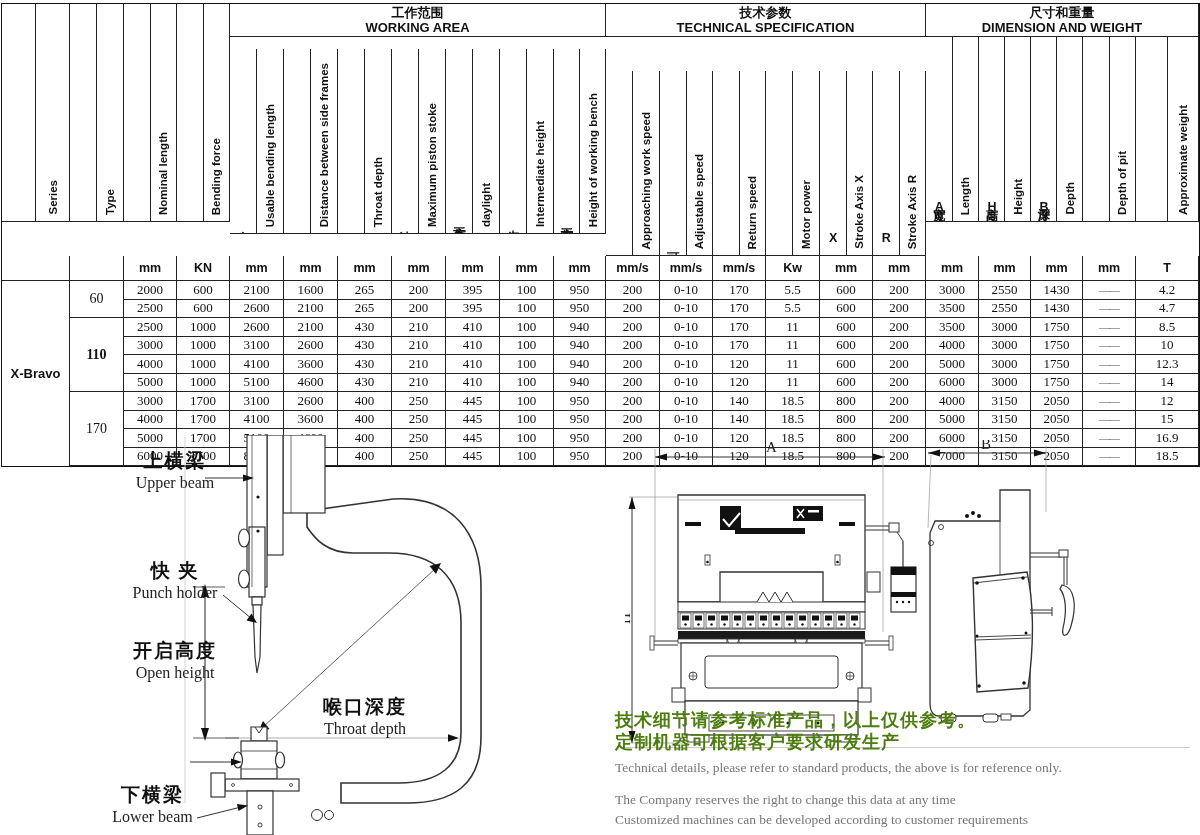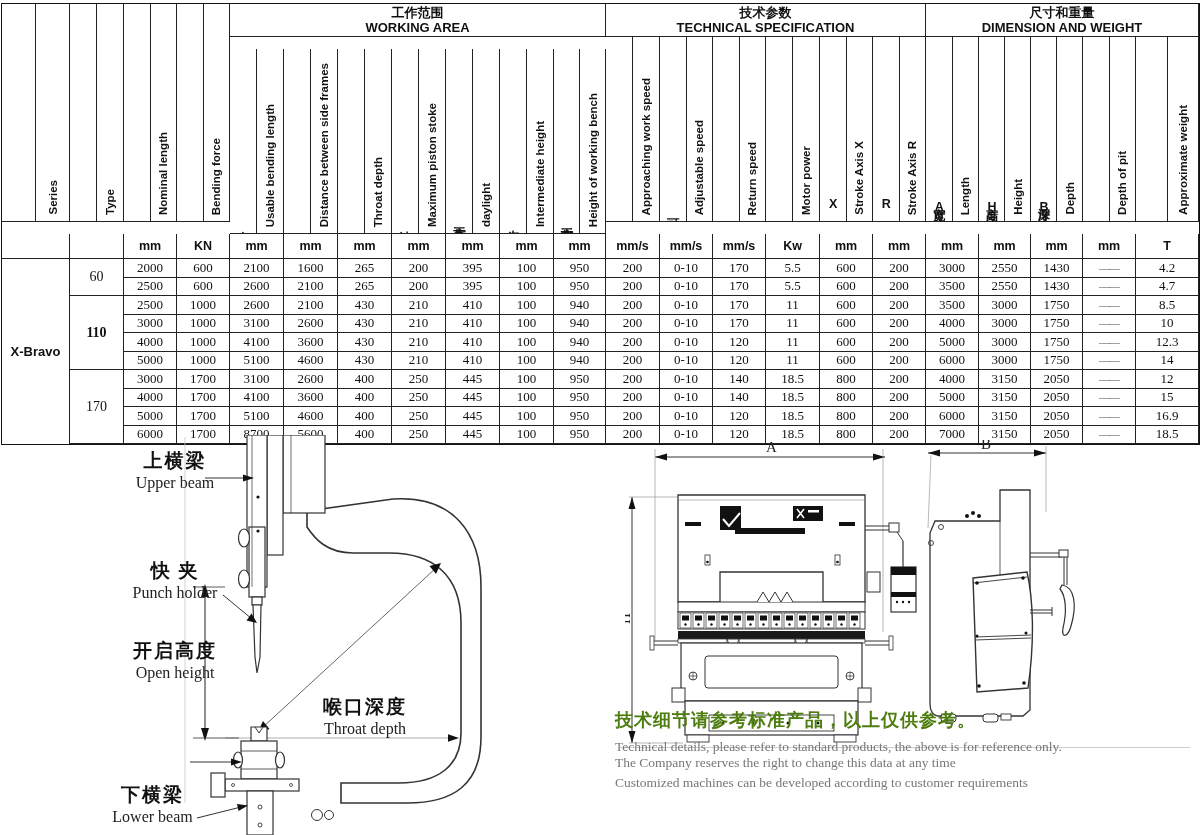--- a/index.html
+++ b/index.html
@@ -40,21 +40,21 @@
   svg .ln{stroke:#333;fill:none;}
   svg .fw{fill:#fff;stroke:#333;}
   svg .dk{fill:#111;stroke:none;}
   svg text{font:15px "Liberation Serif",serif;fill:#222;}
   .dlabel{position:absolute;text-align:center;}
   .dlabel .cnl{font:bold 19px "Liberation Serif",serif;letter-spacing:2px;color:#111;white-space:nowrap;}
   .dlabel .enl{font:16px "Liberation Serif",serif;color:#222;white-space:nowrap;}
   
   #disclaimer{position:absolute;left:615px;top:710px;width:560px;}
   .disc-cn{font:bold 18px/21.5px "Liberation Serif",serif;color:#4d7c0f;letter-spacing:1px;}
-  .disc-en{font:13.5px/16px "Liberation Serif",serif;color:#777;}
+  .disc-en{font:13.5px/16px "Liberation Serif",serif;color:#777;margin-top:16px;}
   .disc-en.gap{margin-top:4px;}
   #ground-line{position:absolute;left:620px;top:747px;width:570px;height:1px;background:#ccc;}
 </style>
 </head>
 <body>
 
 <div id="stage">
 
   <div id="spec-table">
       <div class="trow">
@@ -147,21 +147,21 @@
             <div class="hpair" style="width: 52px; height: 185px;">
               <div class="sub cn">
                 <div class="cn-txt">工作台面至地面高度</div>
               </div>
               <div class="sub en">
                 <div class="en-txt">Height of working bench</div>
               </div>
             </div>
           </div>
         </div>
-        <div class="gwrap" style="width: 320px;">
+        <div class="gwrap" style="width: 320px; gap: 34px;">
           <div class="gtitle">
             <div class="gt-cn">技术参数</div>
             <div class="gt-en">TECHNICAL SPECIFICATION</div>
           </div>
           <div class="gcols">
             <div class="hpair" style="width: 54px; height: 185px;">
               <div class="sub cn">
                 <div class="cn-txt">趋近速度</div>
               </div>
               <div class="sub en">
@@ -746,18 +746,19 @@
       <rect x="16" y="274" width="15" height="8" rx="3" class="fw" stroke-width="1"></rect>
       <rect x="58" y="274" width="15" height="8" rx="3" class="fw" stroke-width="1"></rect>
       <rect x="76" y="274" width="10" height="6" class="fw" stroke-width="0.9"></rect>
     </svg>
   </div>
 
   <div id="ground-line"></div>
 
   <div id="disclaimer">
     <div class="disc-cn">技术细节请参考标准产品，以上仅供参考。</div>
+    <div class="disc-cn">定制机器可根据客户要求研发生产</div>
     <div class="disc-en" style="margin-top:7px;">Technical details, please refer to standard products, the above is for reference only.</div>
     <div class="disc-en">The Company reserves the right to change this data at any time</div>
     <div class="disc-en gap">Customized machines can be developed according to customer requirements</div>
   </div>
 
 </div>
 
 </body></html>

